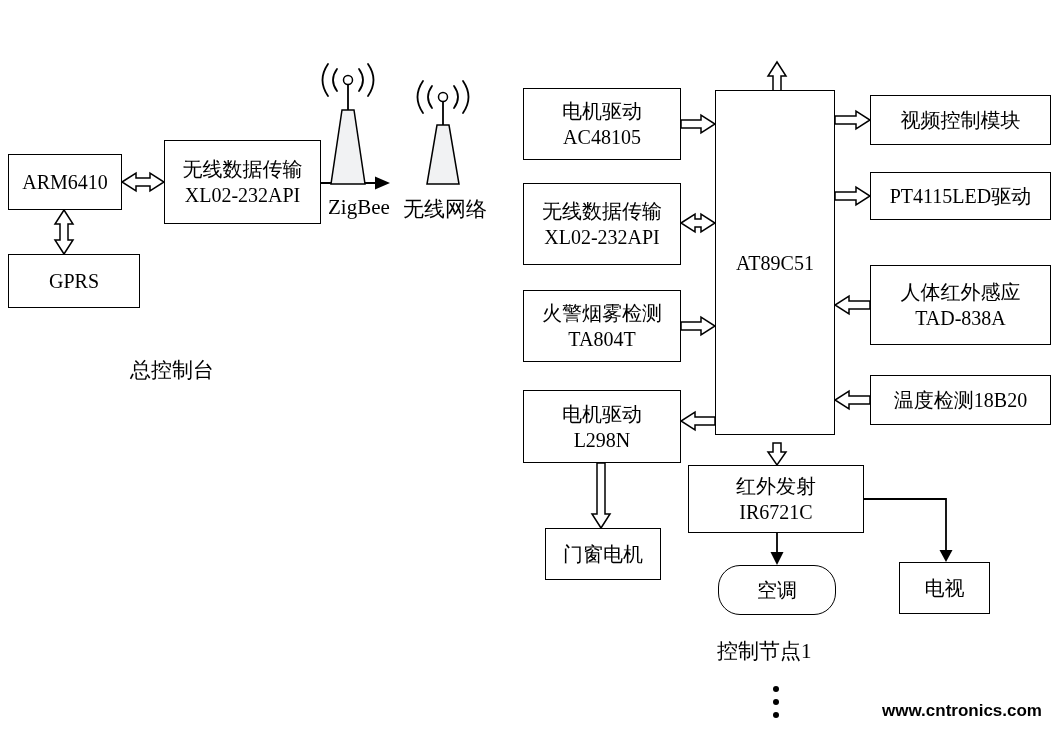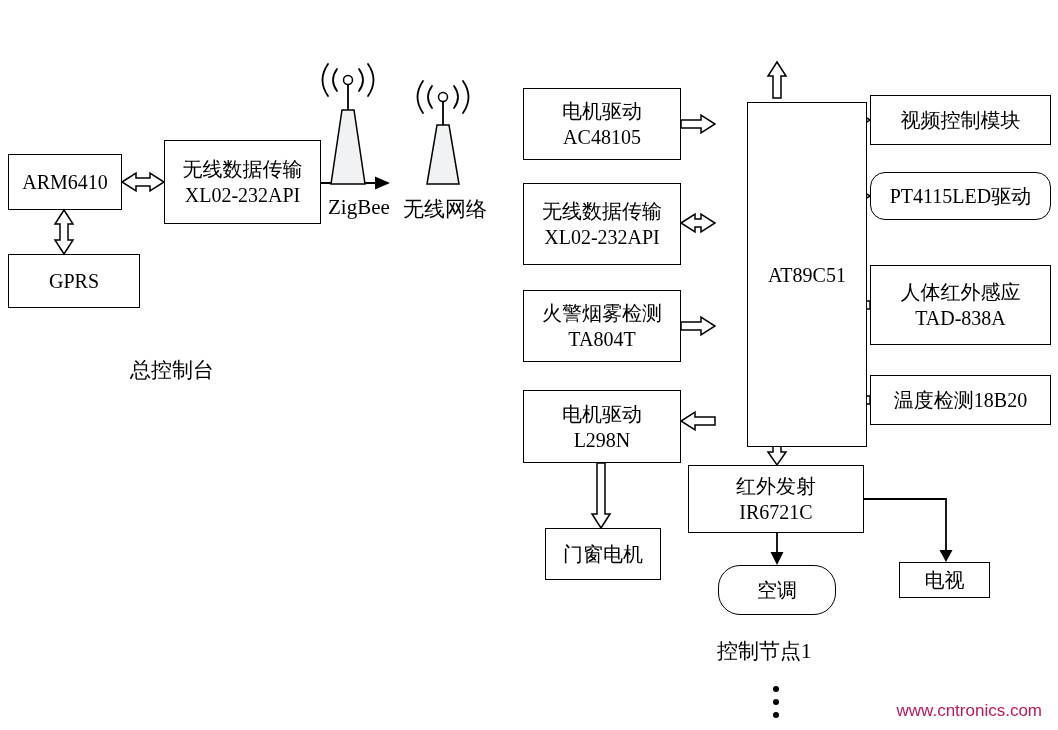--- a/index.html
+++ b/index.html
@@ -90,21 +90,21 @@
   </div>
   <div class="box" style="left:164px; top:140px; width:157px; height:84px;">
     <div>无线数据传输</div>
     <div>XL02-232API</div>
   </div>
   <span class="label" style="left:328px; top:195px;">ZigBee</span>
   <span class="label" style="left:403px; top:195px;">无线网络</span>
   <span class="label" style="left:130px; top:356px;">总控制台</span>
 
   
-  <div class="box" style="left:715px; top:102px; width:120px; height:345px;margin-left:32px;">
+  <div class="box" style="left:715px; top:90px; width:120px; height:345px;">
     <div>AT89C51</div>
   </div>
   <div class="box" style="left:523px; top:88px; width:158px; height:72px;">
     <div>电机驱动</div>
     <div>AC48105</div>
   </div>
   <div class="box" style="left:523px; top:183px; width:158px; height:82px;">
     <div>无线数据传输</div>
     <div>XL02-232API</div>
   </div>
@@ -115,45 +115,45 @@
   <div class="box" style="left:523px; top:390px; width:158px; height:73px;">
     <div>电机驱动</div>
     <div>L298N</div>
   </div>
   <div class="box" style="left:545px; top:528px; width:116px; height:52px;">
     <div>门窗电机</div>
   </div>
   <div class="box" style="left:870px; top:95px; width:181px; height:50px;">
     <div>视频控制模块</div>
   </div>
-  <div class="box" style="left:870px; top:172px; width:181px; height:48px;border-radius:15px;">
+  <div class="box" style="left:870px; top:172px; width:181px; height:48px;">
     <div>PT4115LED驱动</div>
   </div>
   <div class="box" style="left:870px; top:265px; width:181px; height:80px;">
     <div>人体红外感应</div>
     <div>TAD-838A</div>
   </div>
   <div class="box" style="left:870px; top:375px; width:181px; height:50px;">
     <div>温度检测18B20</div>
   </div>
   <div class="box" style="left:688px; top:465px; width:176px; height:68px;">
     <div>红外发射</div>
     <div>IR6721C</div>
   </div>
   <div class="box" style="left:718px; top:565px; width:118px; height:50px;border-radius:22px;">
     <div>空调</div>
   </div>
-  <div class="box" style="left:899px; top:562px; width:91px; height:36px;">
+  <div class="box" style="left:899px; top:562px; width:91px; height:52px;">
     <div>电视</div>
   </div>
 
   <span class="label" style="left:717px; top:637px;">控制节点1</span>
 
   
   <span>
     <span class="dot" style="left:773px; top:686px;"></span>
     <span class="dot" style="left:773px; top:699px;"></span>
     <span class="dot" style="left:773px; top:712px;"></span>
   </span>
 
-  <span class="watermark" style="color: #be185d;">www.cntronics.com</span>
+  <span class="watermark" style="color: #000000; font-weight: bold;">www.cntronics.com</span>
 
 </div>
 
 </body></html>

